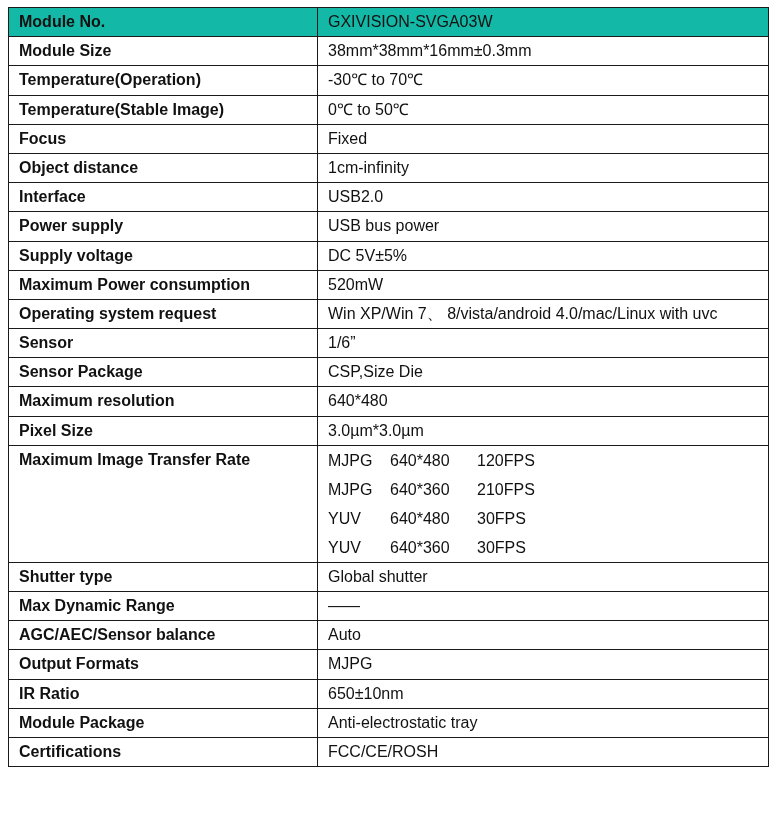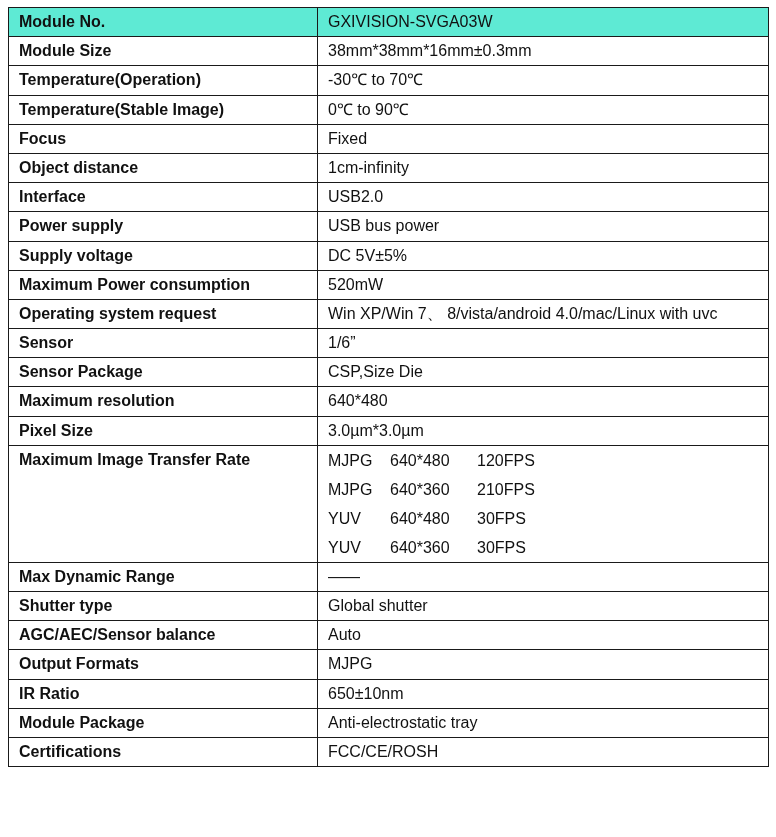--- a/index.html
+++ b/index.html
@@ -16,21 +16,21 @@
   .spec-table td {
     border: 1.5px solid #1a1a1a;
     padding: 0 0 0 10px;
     height: 28.2px;
     line-height: 28px;
     vertical-align: top;
     white-space: nowrap;
     overflow: hidden;
   }
   .spec-table td.label { width: 298px; font-weight: bold; }
-  .spec-table tr.header td { background: #5eead4; }
+  .spec-table tr.header td { background: #14b8a6; }
   .multi-line { display: block; line-height: 29px; }
   .multi-line span { display: inline-block; }
   .c1 { width: 62px; }
   .c2 { width: 87px; }
 </style>
 </head>
 <body>
 
 <table class="spec-table">
   <tbody>
@@ -41,21 +41,21 @@
     <tr>
       <td class="label">Module Size</td>
       <td>38mm*38mm*16mm±0.3mm</td>
     </tr>
     <tr>
       <td class="label">Temperature(Operation)</td>
       <td>-30℃  to 70℃</td>
     </tr>
     <tr>
       <td class="label">Temperature(Stable Image)</td>
-      <td>0℃  to 90℃</td>
+      <td>0℃  to 50℃</td>
     </tr>
     <tr>
       <td class="label">Focus</td>
       <td>Fixed</td>
     </tr>
     <tr>
       <td class="label">Object distance</td>
       <td>1cm-infinity</td>
     </tr>
     <tr>
@@ -105,26 +105,26 @@
         </span>
         <span class="multi-line">
           <span class="c1">YUV</span><span class="c2">640*480</span><span>30FPS</span>
         </span>
         <span class="multi-line">
           <span class="c1">YUV</span><span class="c2">640*360</span><span>30FPS</span>
         </span>
       </td>
     </tr>
     <tr>
+      <td class="label">Shutter type</td>
+      <td>Global shutter</td>
+    </tr>
+    <tr>
       <td class="label">Max Dynamic Range</td>
       <td>——</td>
-    </tr>
-    <tr>
-      <td class="label">Shutter type</td>
-      <td>Global shutter</td>
     </tr>
     <tr>
       <td class="label">AGC/AEC/Sensor balance</td>
       <td>Auto</td>
     </tr>
     <tr>
       <td class="label">Output Formats</td>
       <td>MJPG</td>
     </tr>
     <tr>

